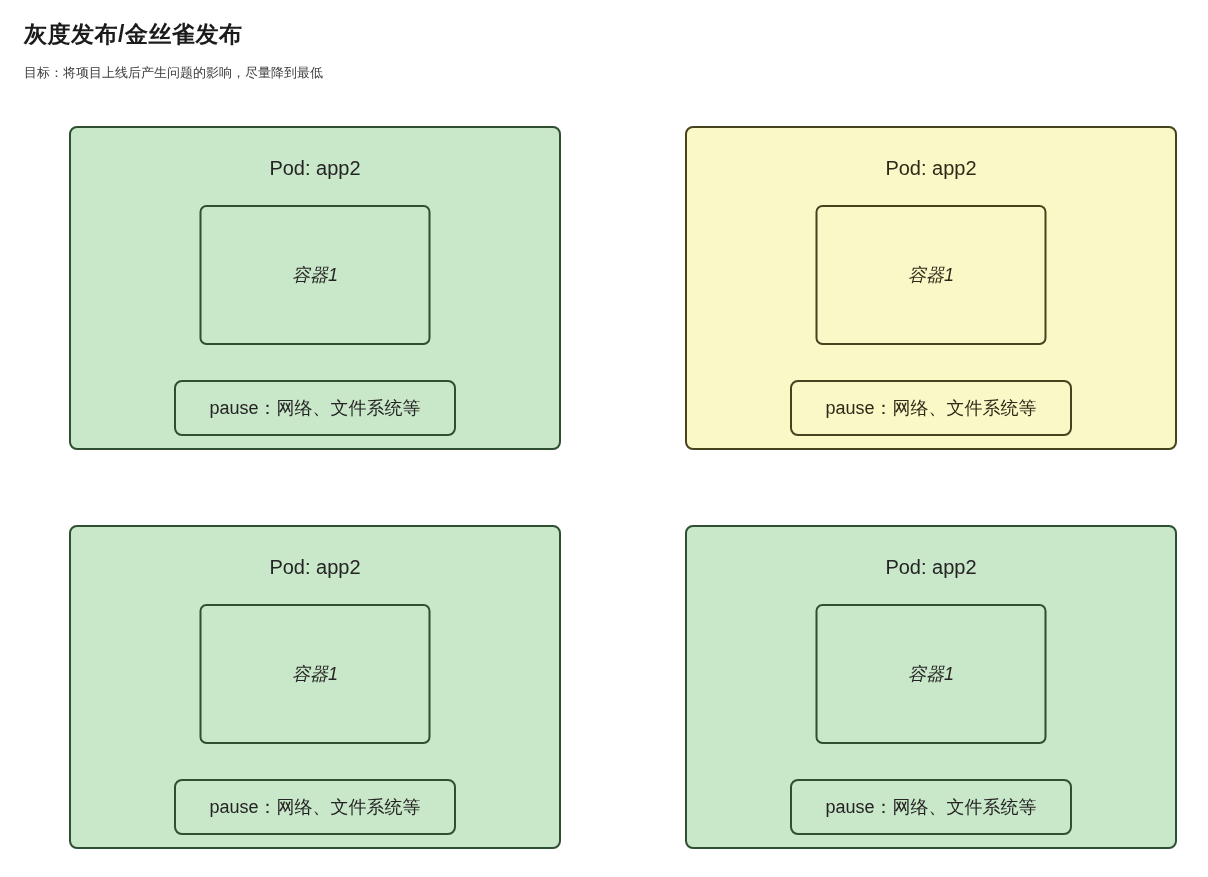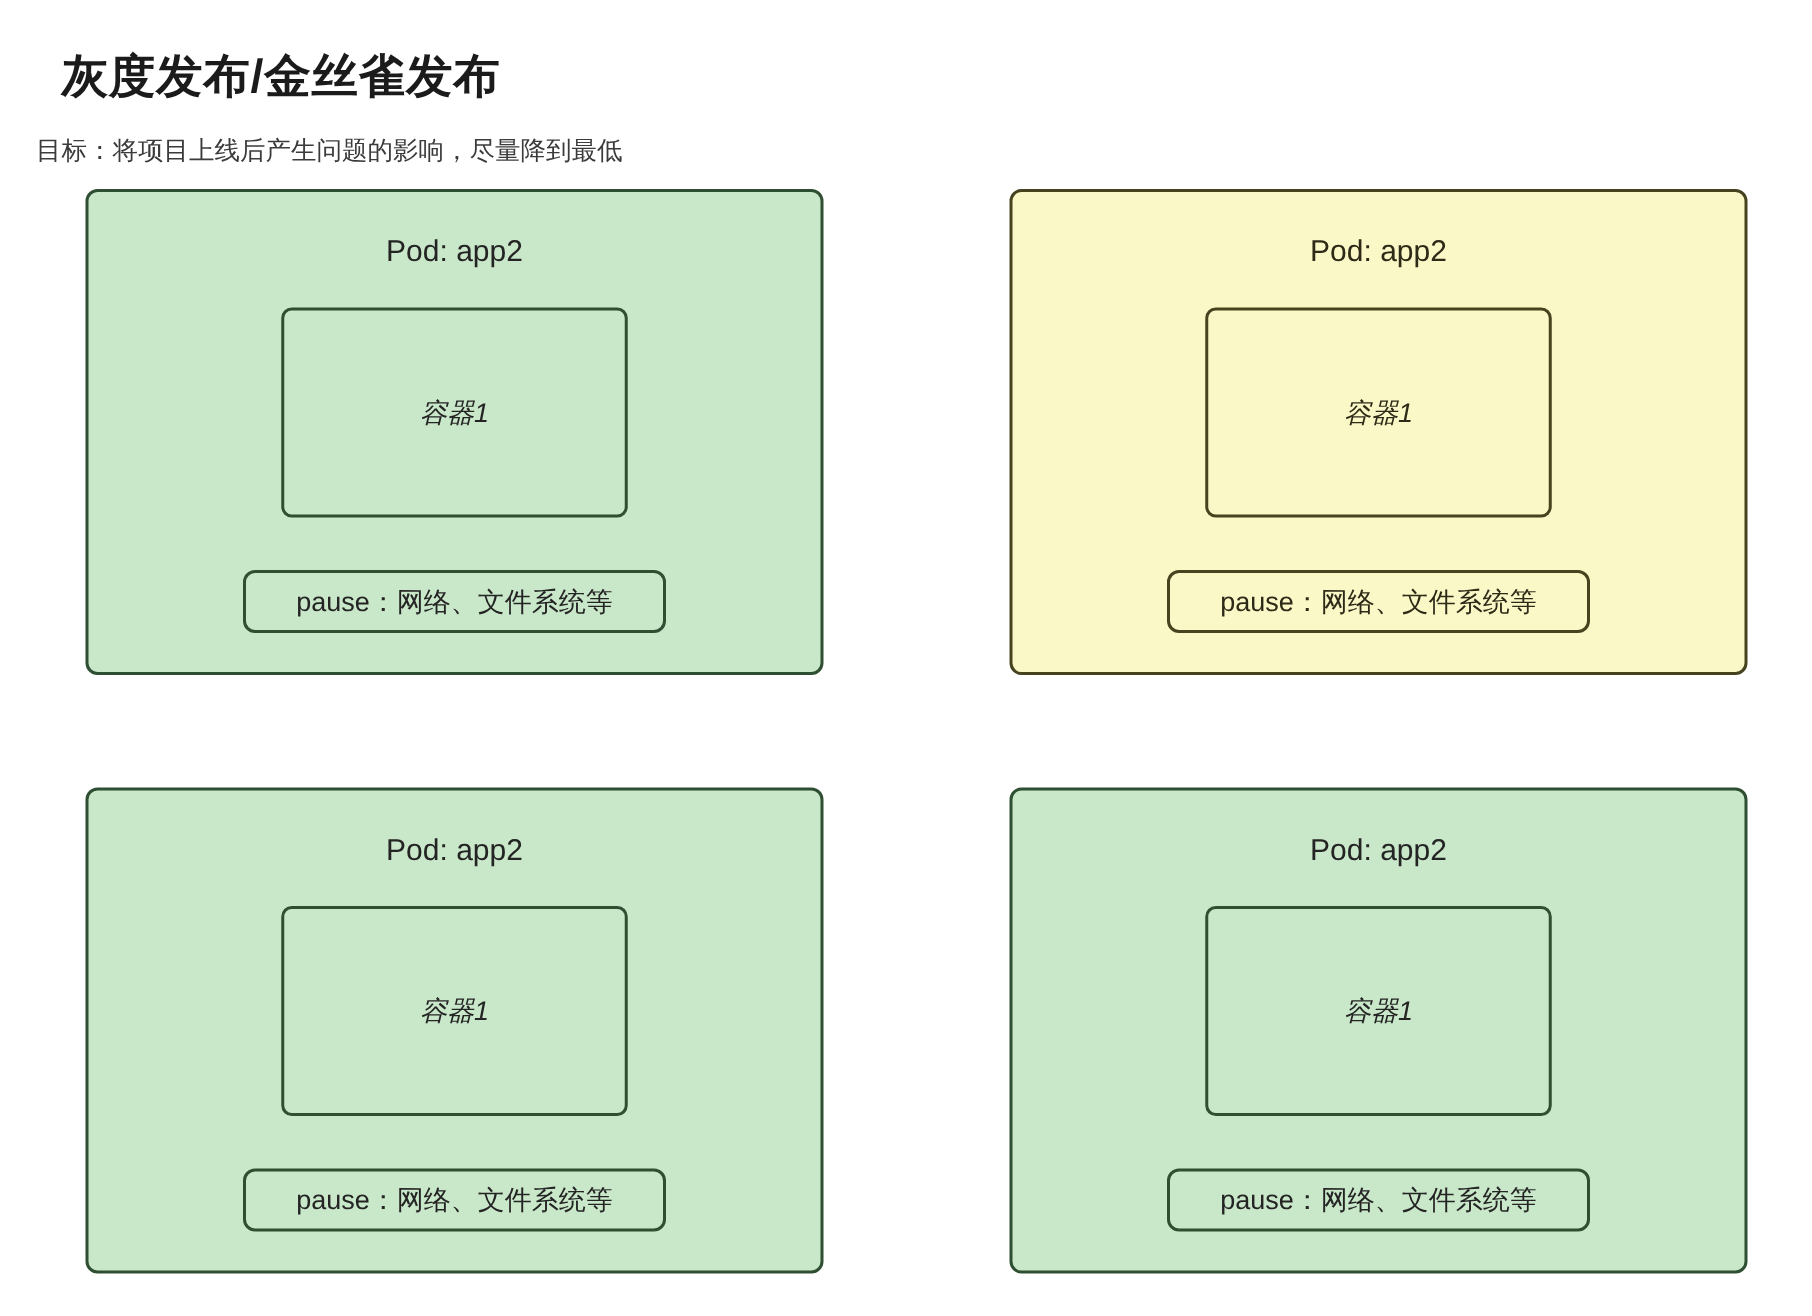--- a/index.html
+++ b/index.html
@@ -18,30 +18,30 @@
   }
 
   
   .header {
     position: absolute;
     left: 24px;
     top: 14px;
     width: 1160px;
   }
   .page-title {
-    font-size: 31px;
+    font-size: 23px;
     font-weight: bold;
     line-height: 40px;
     letter-spacing: 0.5px;
     color: #1b1b1b;
-    margin: 17px;
+    margin: 0;
     white-space: nowrap;
   }
   .page-subtitle {
-    font-size: 17px;
+    font-size: 13px;
     font-weight: normal;
     line-height: 26px;
     color: #3b3b3b;
     margin: 6px 0 0 0;
     white-space: nowrap;
   }
 
   
   .pod-grid {
     position: absolute;
@@ -51,20 +51,21 @@
     height: 721px;
   }
 
   .pod {
     position: absolute;
     width: 492px;
     height: 324px;
     box-sizing: border-box;
     border: 2px solid #2f4f33;
     border-radius: 8px;
+    margin-left: 12px;
   }
   .pod.green  { background: #c9e7c9; }
   .pod.yellow { background: #fbf8c8; border-color: #46431f; }
 
   .pod-0 { left: 0px;   top: 0px;   }
   .pod-1 { left: 616px; top: 0px;   }
   .pod-2 { left: 0px;   top: 399px; }
   .pod-3 { left: 616px; top: 399px; }
 
   .pod-label {
@@ -106,21 +107,21 @@
   }
   .pod.yellow .container-label { color: #2d2a17; }
 
   
   .pause-box {
     position: absolute;
     left: 50%;
     transform: translateX(-50%);
     top: 252px;
     width: 282px;
-    height: 42px;
+    height: 56px;
     box-sizing: border-box;
     border: 2px solid #2f4f33;
     border-radius: 8px;
     background: transparent;
     display: flex;
     align-items: center;
     justify-content: center;
   }
   .pod.yellow .pause-box { border-color: #46431f; }
   .pause-label {

